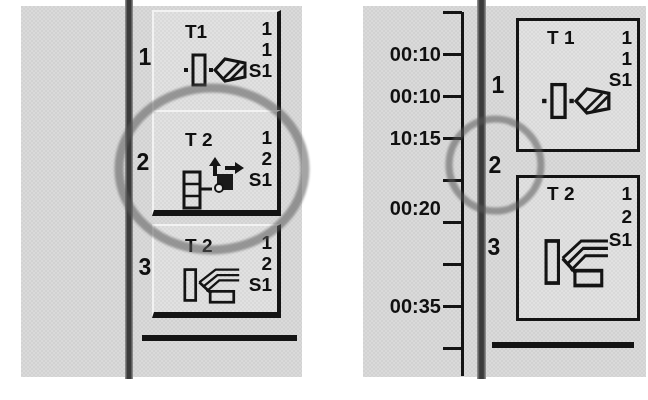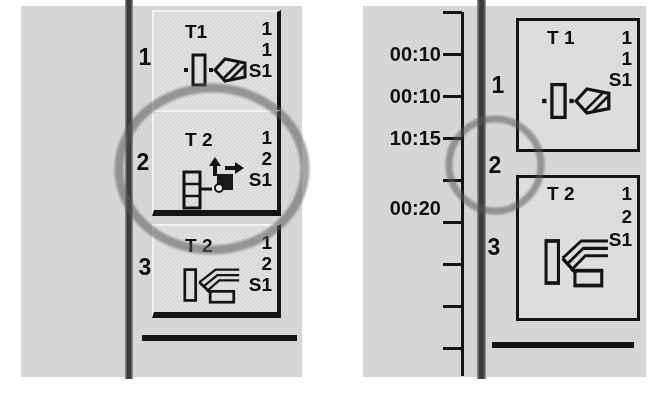--- a/index.html
+++ b/index.html
@@ -120,20 +120,21 @@
   </div>
 
   <div class="hbar" style="left:142px;top:335px;width:155px;"></div>
 
   <div class="panel" style="left:363px;top:6px;width:283px;height:371px;"></div>
 
   <div class="timelabel" style="top:43px;">00:10</div>
   <div class="timelabel" style="top:85px;">00:10</div>
   <div class="timelabel" style="top:127px;">10:15</div>
   <div class="timelabel" style="top:169px;margin-top:28px;">00:20</div>
+  <div class="timelabel" style="top:295px;">00:35</div>
 
   <div class="tick" style="top:11px;"></div>
   <div class="tick" style="top:53px;"></div>
   <div class="tick" style="top:95px;"></div>
   <div class="tick" style="top:137px;"></div>
   <div class="tick" style="top:179px;"></div>
   <div class="tick" style="top:221px;"></div>
   <div class="tick" style="top:263px;"></div>
   <div class="tick" style="top:305px;"></div>
   <div class="tick" style="top:347px;"></div>

